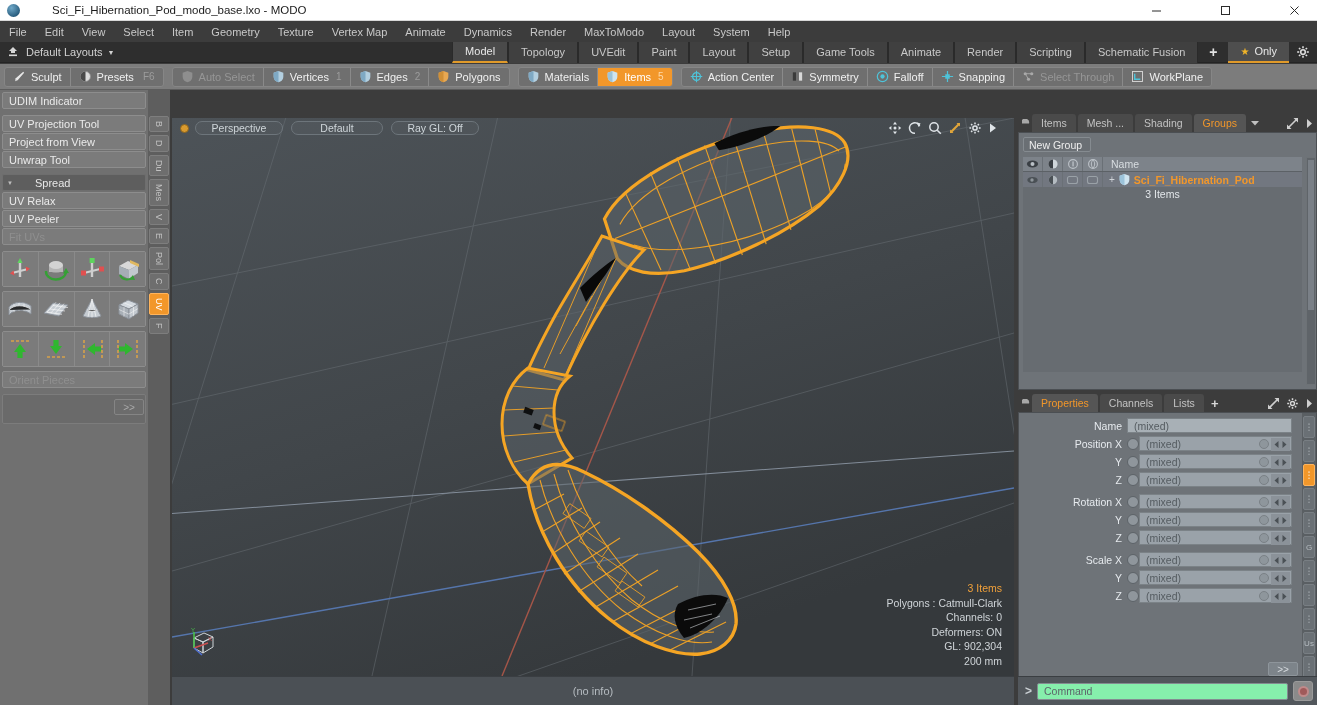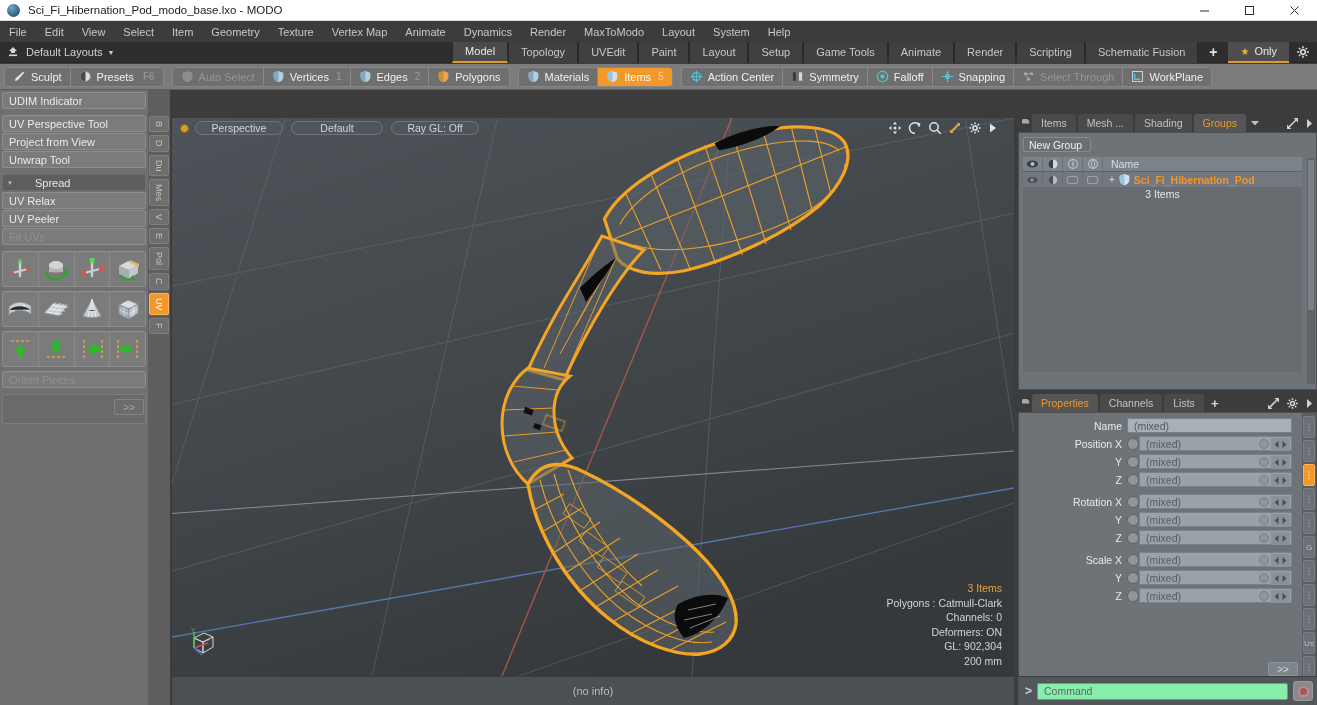--- a/index.html
+++ b/index.html
@@ -10,20 +10,21 @@
     overflow: hidden;
     -webkit-font-smoothing: none;
   }
   .app { position: relative; width: 1317px; height: 705px; background: #3c3c3c; }
 
   
   .titlebar {
     position: absolute; left: 0; top: 0; width: 1317px; height: 21px;
     background: #ffffff; display: flex; align-items: center;
     border-bottom: 1px solid #d8d8d8;
+    gap: 24px;
   }
   .tb-icon {
     width: 13px; height: 13px; border-radius: 50%;
     background: radial-gradient(circle at 35% 30%, #6fa8c8, #2a5f80 70%, #1c3e55);
     margin-left: 7px; flex: 0 0 auto;
   }
   .tb-title { font-size: 11.5px; color: #1b1b1b; margin-left: 8px; white-space: nowrap; }
   .tb-spacer { flex: 1 1 auto; }
   .tb-btn {
     width: 45px; height: 21px; display: flex; align-items: center; justify-content: center;
@@ -504,21 +505,21 @@
           </svg>
         <span>WorkPlane</span>
       </div>
     </div>
   </div>
 
   <div class="lp-bottomfill"></div>
   <div class="leftpanel">
     <div class="lp-row">UDIM Indicator</div>
     <div class="lp-gap"></div>
-    <div class="lp-row">UV Perspective Tool</div>
+    <div class="lp-row">UV Projection Tool</div>
     <div class="lp-row">Project from View</div>
     <div class="lp-row">Unwrap Tool</div>
     <div class="lp-gap"></div>
     <div class="lp-row hdr">
       <span class="lp-tri">▼</span>
       <span>Spread</span>
     </div>
     <div class="lp-row">UV Relax</div>
     <div class="lp-row">UV Peeler</div>
     <div class="lp-row dim">Fit UVs</div>

